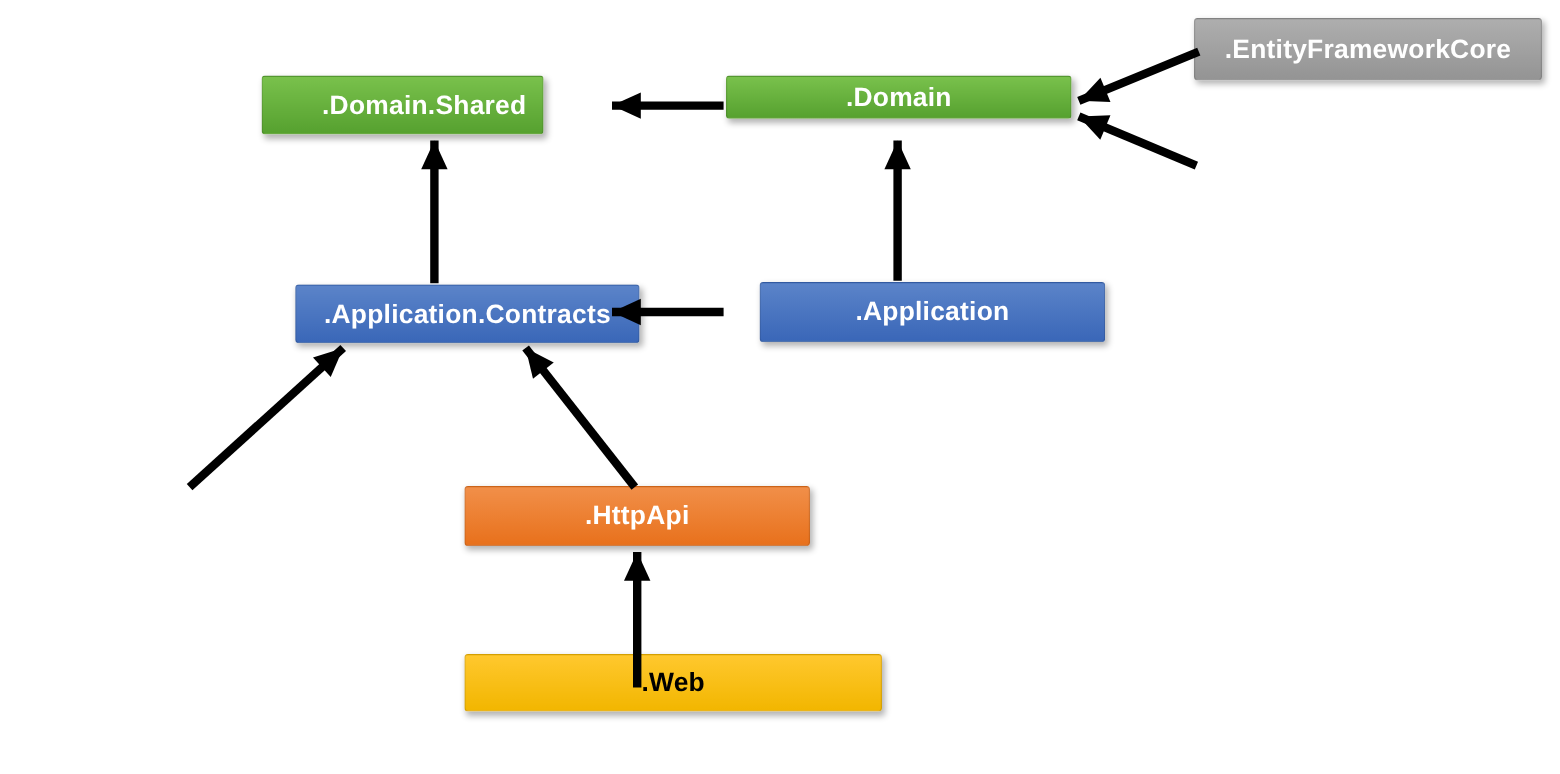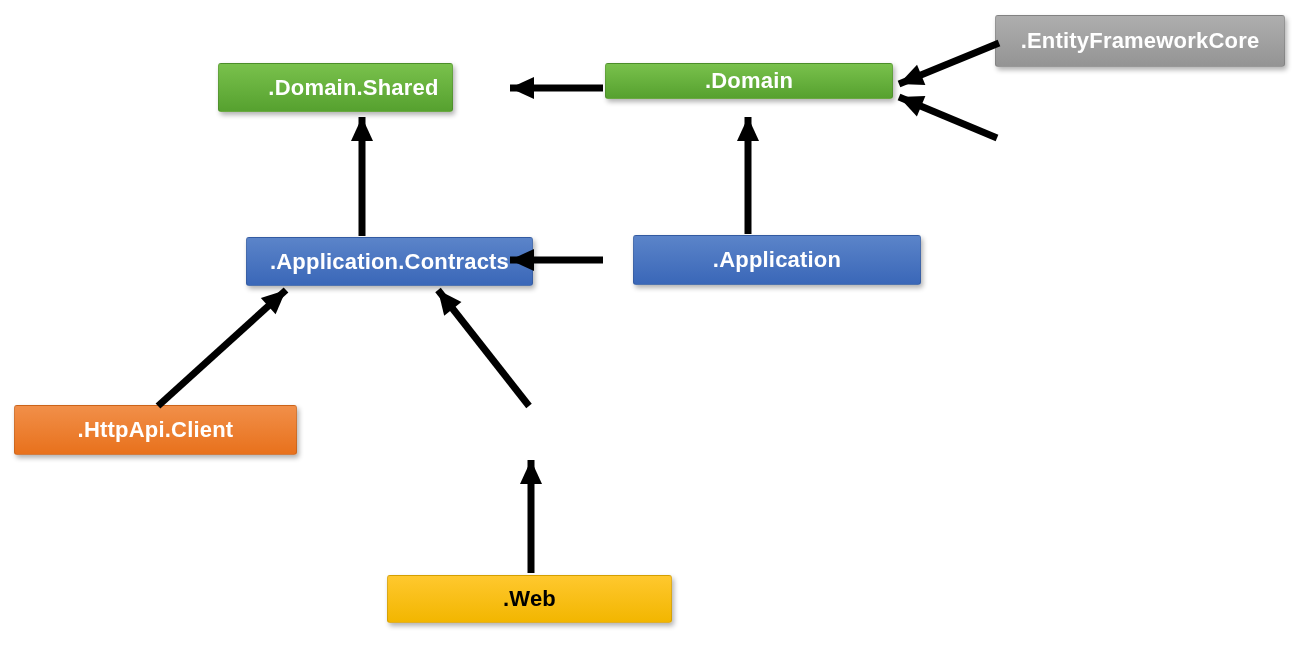--- a/index.html
+++ b/index.html
@@ -45,21 +45,21 @@
 
   
   .n-domain-shared { left: 218px; top: 63px;  width: 235px; height: 49px; padding-left: 36px; }
   .n-domain        { left: 605px; top: 63px;  width: 288px; height: 36px; }
   .n-efcore        { left: 995px; top: 15px;  width: 290px; height: 52px; }
   .n-mongodb       { left: 995px; top: 110px; width: 290px; height: 52px; }
   .n-app-contracts { left: 218px; top: 237px; width: 287px; height: 49px; }
   .n-application   { left: 605px; top: 235px; width: 288px; height: 50px; text-align: right; }
   .n-httpapi-client{ left: 14px;  top: 405px; width: 283px; height: 50px; }
   .n-httpapi       { left: 387px; top: 405px; width: 288px; height: 50px; }
-  .n-web           { left: 387px; top: 575px; width: 285px; height: 48px; }
+  .n-web           { left: 387px; top: 545px; width: 348px; height: 48px; }
 </style>
 </head>
 <body>
 
 <div class="canvas">
 
   <svg class="arrows" width="1300" height="645" viewBox="0 0 1300 645">
     <defs>
       <marker id="ah" markerUnits="userSpaceOnUse" markerWidth="30" markerHeight="30" refX="26" refY="15" orient="auto">
         <path d="M2,4 L26,15 L2,26 Z" fill="#000000"></path>
@@ -90,22 +90,22 @@
 
 
   <div class="node blue n-app-contracts">
     <span>.Application.Contracts</span>
   </div>
 
   <div class="node blue n-application">
     <span>.Application</span>
   </div>
 
-  <div class="node orange n-httpapi-client">
-    <span>.HttpApi.Client</span>
+
+  <div class="node orange n-httpapi">
+    <span>.HttpApi</span>
   </div>
-
 
   <div class="node yellow n-web">
     <span>.Web</span>
   </div>
 
 </div>
 
 </body></html>

